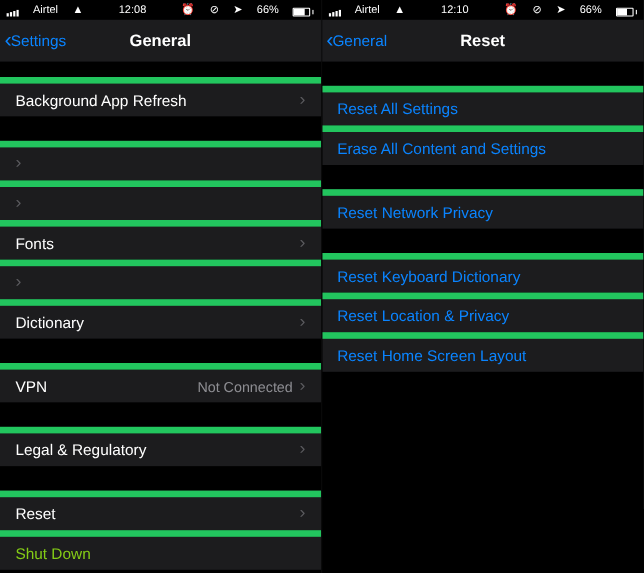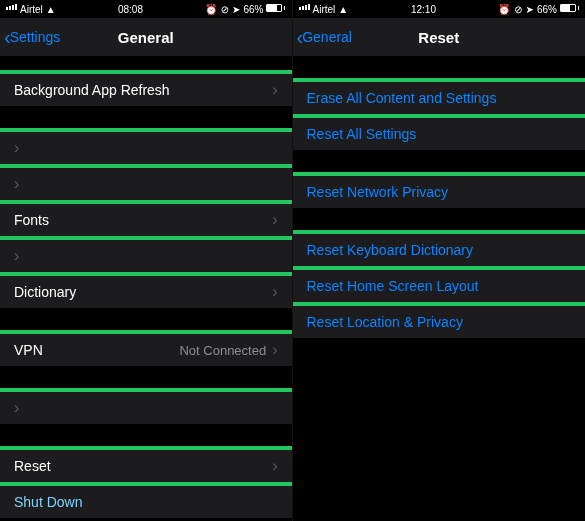--- a/index.html
+++ b/index.html
@@ -22,21 +22,21 @@
   .status-bar {
     height: 18px;
     display: flex;
     align-items: center;
     justify-content: space-between;
     padding: 0 6px;
     color: #fff;
     font-size: 10px;
     background: #000;
   }
-  .status-left, .status-right { display: flex; align-items: flex-start; gap: 3px; }
+  .status-left, .status-right { display: flex; align-items: flex-end; gap: 13px; }
   .signal { display: inline-flex; align-items: flex-end; gap: 1px; }
   .signal span { width: 2px; background: #fff; display: inline-block; }
   .signal span:nth-child(1){height:3px}
   .signal span:nth-child(2){height:4px}
   .signal span:nth-child(3){height:5px}
   .signal span:nth-child(4){height:6px}
   .battery { display:inline-flex; align-items:center; gap:2px; }
   .battery-body { width:16px; height:8px; border:1px solid #fff; border-radius:1px; position:relative; }
   .battery-fill { position:absolute; left:0; top:0; bottom:0; width:65%; background:#fff; }
   .battery-tip { width:1px; height:4px; background:#fff; }
@@ -69,46 +69,46 @@
   .gap { height: 22px; background: #000; }
   .gap.sm { height: 14px; }
   .row {
     background: #1c1c1e;
     color: #fff;
     font-size: 14px;
     height: 36px;
     display: flex;
     align-items: center;
     padding: 0 14px;
-    border-top: 4px solid #22c55e;
+    border-top: 6px solid #22c55e;
     cursor: pointer;
   }
   .row:first-child { border-top: none; }
   .row .label { flex: 1; }
   .row .value { color: #8d8d92; font-size: 13px; margin-right: 6px; margin-left: 28px; }
   .row .chevron { color: #5a5a5e; font-size: 16px; }
-  .row.link { color: #7dd3fc; }
+  .row.link { color: #84cc16; }
   .row.blue { color: #0a84ff; }
 </style>
 </head>
 <body>
 
 <div class="screen left">
   <div class="status-bar">
     <div class="status-left">
       <span class="signal">
           <span></span>
           <span></span>
           <span></span>
           <span></span>
         </span>
       <span>Airtel</span>
       <span>▲</span>
     </div>
-    <div>08:08</div>
+    <div>12:08</div>
     <div class="status-right">
       <span>⏰</span>
       <span>⊘</span>
       <span>➤</span>
       <span>66%</span>
       <span class="battery">
         <span class="battery-body">
             <span class="battery-fill"></span>
           </span>
           <span class="battery-tip"></span>
@@ -147,20 +147,21 @@
       <span class="chevron">›</span>
     </div>
     <div class="gap"></div>
     <div class="row">
       <span class="label">VPN</span>
       <span class="value">Not Connected</span>
       <span class="chevron">›</span>
     </div>
     <div class="gap"></div>
     <div class="row">
+      <span class="label">Legal &amp; Regulatory</span>
       <span class="chevron">›</span>
     </div>
     <div class="gap"></div>
     <div class="row">
       <span class="label">Reset</span>
       <span class="chevron">›</span>
     </div>
     <div class="row link">
       <span class="label">Shut Down</span>
     </div>
@@ -196,33 +197,33 @@
   <div class="nav-bar">
     <div class="nav-back">
       <span class="chev">‹</span>
       <span>General</span>
     </div>
     <div class="nav-title">Reset</div>
   </div>
   <div class="content">
     <div class="gap"></div>
     <div class="row blue">
+      <span class="label">Reset All Settings</span>
+    </div>
+    <div class="row blue">
       <span class="label">Erase All Content and Settings</span>
     </div>
-    <div class="row blue">
-      <span class="label">Reset All Settings</span>
-    </div>
     <div class="gap"></div>
     <div class="row blue">
       <span class="label">Reset Network Privacy</span>
     </div>
     <div class="gap"></div>
     <div class="row blue">
       <span class="label">Reset Keyboard Dictionary</span>
     </div>
     <div class="row blue">
+      <span class="label">Reset Location &amp; Privacy</span>
+    </div>
+    <div class="row blue">
       <span class="label">Reset Home Screen Layout</span>
-    </div>
-    <div class="row blue">
-      <span class="label">Reset Location &amp; Privacy</span>
     </div>
   </div>
 </div>
 
 </body></html>

